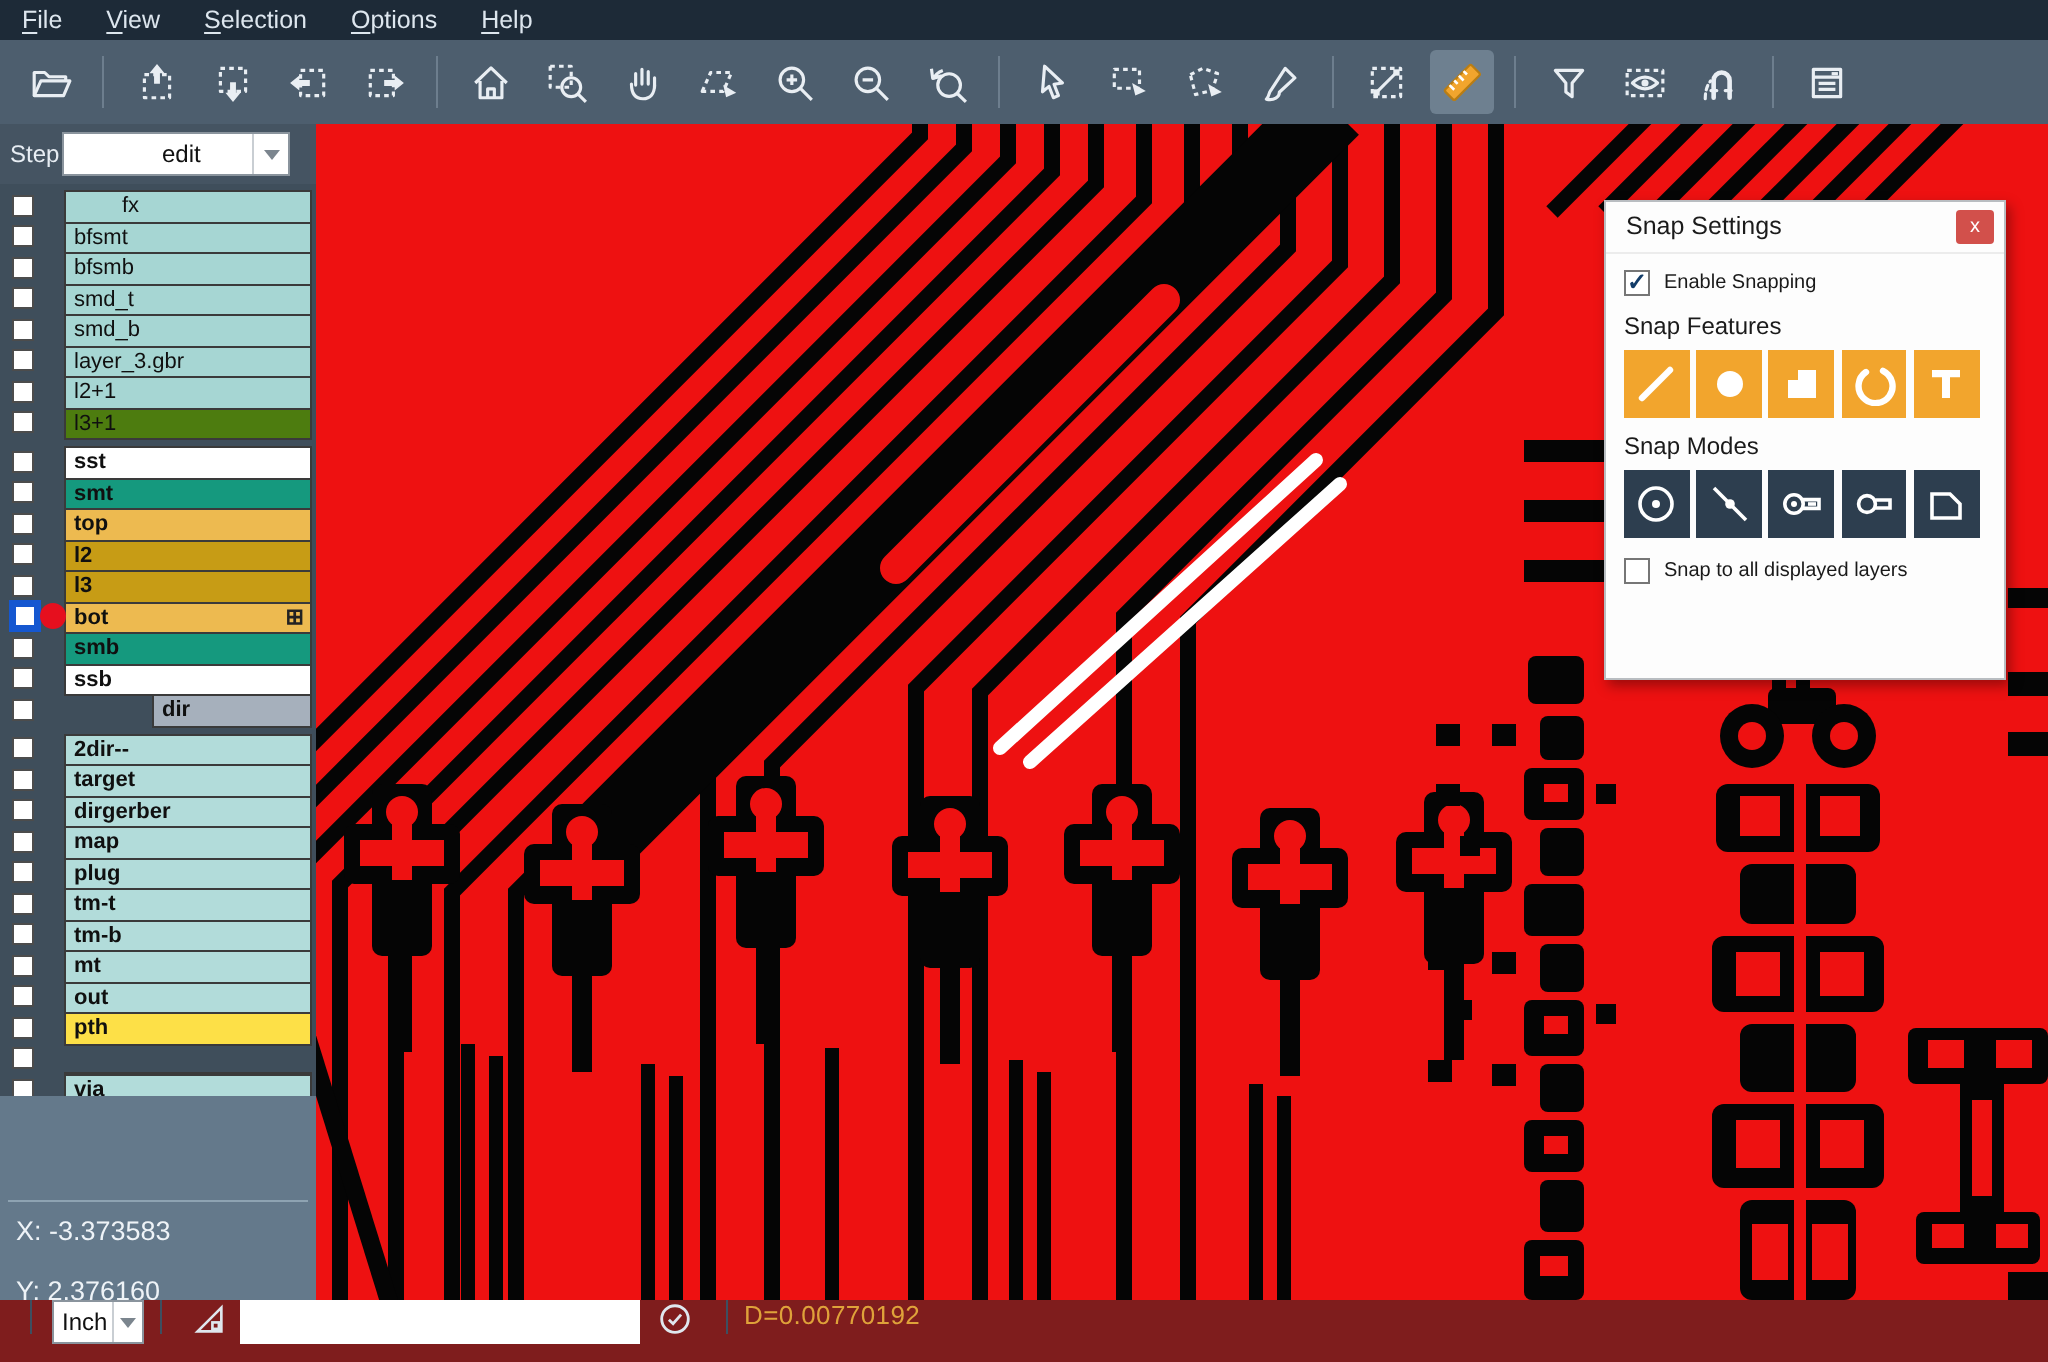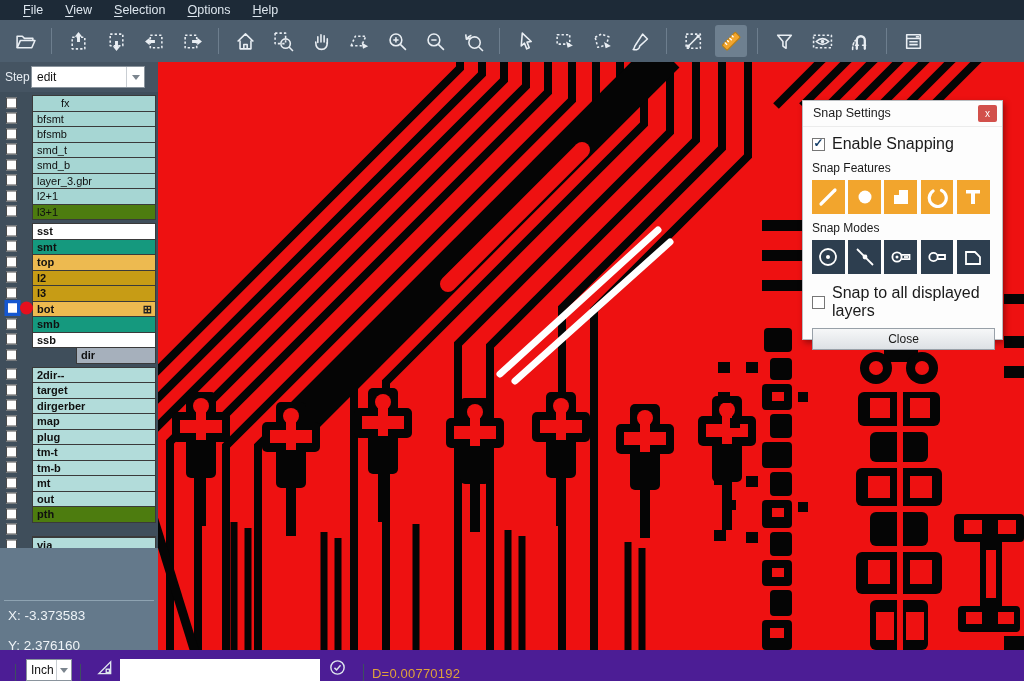--- a/index.html
+++ b/index.html
@@ -1,39 +1,39 @@
 <!DOCTYPE html>
 <html><head>
 <meta charset="utf-8">
 <style>
   html,body{margin:0;padding:0;background:#10161d;}
   #app{position:relative;width:1024px;height:681px;overflow:hidden;
        background:#1d2a37;font-family:"Liberation Sans",sans-serif;
        -webkit-font-smoothing:antialiased;}
   
   #menubar{position:absolute;left:0;top:0;width:868px;height:20px;
-           background:#1d2a37;display:flex;align-items:center;padding-left:12px;box-sizing:border-box;}
+           background:#1d2a37;display:flex;align-items:center;padding-left:0;box-sizing:border-box;}
   .menu-item{color:#dde6ee;font-size:12.5px;padding:0 11px;cursor:default;}
   .mn{text-decoration:underline;text-underline-offset:2px;}
   
   #toolbar{position:absolute;left:0;top:20px;width:1024px;height:42px;background:#4d5e6e;
            display:flex;align-items:center;padding:0 6px;box-sizing:border-box;}
   .tbtn{width:32px;height:32px;display:flex;align-items:center;justify-content:center;
         margin:0 3px;border-radius:3px;flex:none;}
   .tbtn svg{stroke:#e9eef3;stroke-width:1.5;fill:none;stroke-linejoin:round;}
   .tbtn svg .fill{fill:#e9eef3;stroke:none;}
   .tbtn svg .dash{stroke-dasharray:2.2 2;}
   .tbtn.active{background:#6e8090;}
   .tsep{width:1px;height:26px;background:#6d7e8e;margin:0 7px;flex:none;}
   
   #sidebar{position:absolute;left:0;top:62px;width:158px;height:588px;background:#3f4e5b;}
   #steprow{position:absolute;left:0;top:0;width:158px;height:30px;background:#46566  ;background:#455462;}
   #steplabel{position:absolute;left:5px;top:8px;color:#e7edf3;font-size:12px;}
   #stepselect{position:absolute;left:31px;top:4px;width:114px;height:22px;background:#fff;
-              border:1px solid #8a949d;box-sizing:border-box;display:flex;align-items:center;}
+              border:1px solid #8a949d;box-sizing:border-box;display:flex;align-items:center;padding-left:44px;}
   #stepselect .val{flex:1;font-size:12px;color:#111;padding-left:5px;}
   #stepselect .chevbox{width:17px;height:100%;border-left:1px solid #c9ced3;display:flex;align-items:center;justify-content:center;}
   .chev{width:0;height:0;border-left:4px solid transparent;border-right:4px solid transparent;border-top:5px solid #7b858e;}
   #layer-list{position:absolute;left:0;top:30px;width:158px;padding-top:3px;}
   .lgroup + .lgroup{margin-top:4px;font-weight:bold;}
   .lrow{position:relative;height:15.5px;}
   .lcheck{position:absolute;left:6px;top:50%;transform:translateY(-50%);
           width:11px;height:11px;background:#fff;border:1.5px solid #4c4c4c;box-sizing:border-box;}
   .lcheck.sel{left:8px;width:9px;height:9px;border:1.5px solid #fff;
               box-shadow:0 0 0 3.5px #1557d0;}
@@ -53,33 +53,33 @@
                border:1px solid #b9bdc1;box-shadow:2px 3px 6px rgba(0,0,0,.35);box-sizing:border-box;}
   .sd-title{position:relative;height:25px;border-bottom:1px solid #ececec;}
   .sd-title span{position:absolute;left:10px;top:5px;font-size:12.5px;color:#1b1b1b;}
   .sd-close{position:absolute;right:5px;top:4px;width:19px;height:17px;background:#d2504b;border:none;
             border-radius:2px;color:#fff;font-size:10px;line-height:15px;text-align:center;padding:0;font-family:inherit;}
   .sd-body{padding:8px 9px 0 9px;}
   .sd-row{display:flex;align-items:center;margin-bottom:8px;}
   .cb{width:13px;height:13px;background:#fff;border:1px solid #767676;box-sizing:border-box;
       margin-right:7px;position:relative;flex:none;}
   .cb.checked::after{content:"✓";position:absolute;left:0.5px;top:-2.5px;font-size:12px;color:#123c68;font-weight:bold;}
-  .sd-row label{font-size:16px;color:#1a1a1a;}
+  .sd-row label{font-size:10px;color:#1a1a1a;}
   .sd-label{font-size:12px;color:#1a1a1a;margin:2px 0 5px 0;}
   .sd-btnrow{display:flex;margin-bottom:7px;}
   .sf-btn,.sm-btn{width:34px;height:34px;border:none;padding:0;margin-right:3.5px;
       display:flex;align-items:center;justify-content:center;}
   .sf-btn{background:#f2a52d;}
   .sm-btn{background:#2d3e4f;}
   .sd-closebtn{display:block;width:183px;height:22px;margin:2px auto 0 auto;
       background:linear-gradient(#f6f7f8,#dde1e5);border:1px solid #98a0a8;
       font-size:12px;color:#1a1a1a;font-family:inherit;}
   
-  #statusbar{position:absolute;left:0;top:650px;width:1024px;height:31px;background:#4c1d95;
-             display:flex;align-items:flex-end;padding-left:7px;box-sizing:border-box;}
+  #statusbar{position:absolute;left:0;top:650px;width:1024px;height:31px;background:#7f1d1d;
+             display:flex;align-items:flex-start;padding-left:7px;box-sizing:border-box;}
   .ssep{width:1px;height:17px;background:#3d4f60;margin:0 8px;flex:none;}
   #unitselect{width:46px;height:22px;background:#fff;border:1px solid #8a949d;box-sizing:border-box;
               display:flex;align-items:center;margin-left:2px;}
   #unitselect .val{flex:1;font-size:12px;color:#111;padding-left:4px;}
   #unitselect .chevbox{width:14px;height:100%;border-left:1px solid #c9ced3;display:flex;align-items:center;justify-content:center;}
   #angleicon{margin:0 6px;}
   #measureinput{width:192px;height:22px;background:#fff;border:none;font-size:12px;padding:0 4px;font-family:inherit;}
   #synccircle{margin:0 8px;}
   #dreadout{font-size:13px;color:#dfa23a;letter-spacing:.2px;}
 </style>
@@ -360,21 +360,21 @@
           <div class="lrow">
             <span class="lcheck"></span>
             <span class="lname" style="background: rgb(178, 220, 218);">mt</span>
           </div>
           <div class="lrow">
             <span class="lcheck"></span>
             <span class="lname" style="background: rgb(178, 220, 218);">out</span>
           </div>
           <div class="lrow">
             <span class="lcheck"></span>
-            <span class="lname" style="background: #4d7c0f;">pth</span>
+            <span class="lname" style="background: #fde047;">pth</span>
           </div>
           <div class="lrow">
             <span class="lcheck"></span>
             <span class="lname" style="background: rgb(178, 220, 218); margin-top: 14px;">npt</span>
           </div>
           <div class="lrow">
             <span class="lcheck"></span>
             <span class="lname" style="background: rgb(178, 220, 218);">via</span>
           </div>
         </div>
@@ -588,21 +588,20 @@
         <button class="sm-btn">
             <svg width="24" height="24" viewBox="0 0 24 24" stroke="#fff" stroke-width="1.8" fill="none">
               <path d="M5 19 V7 h9 l5 5 v7 z"></path>
             </svg>
           </button>
       </div>
       <div class="sd-row" style="margin-top:10px;">
         <span class="cb"></span>
         <label>Snap to all displayed layers</label>
       </div>
-      <button class="sd-closebtn">Close</button>
     </div>
   </div>
 
   <div id="statusbar">
     <div class="ssep"></div>
     <div id="unitselect">
       <span class="val">Inch</span>
       <span class="chevbox">
           <span class="chev"></span>
         </span>

